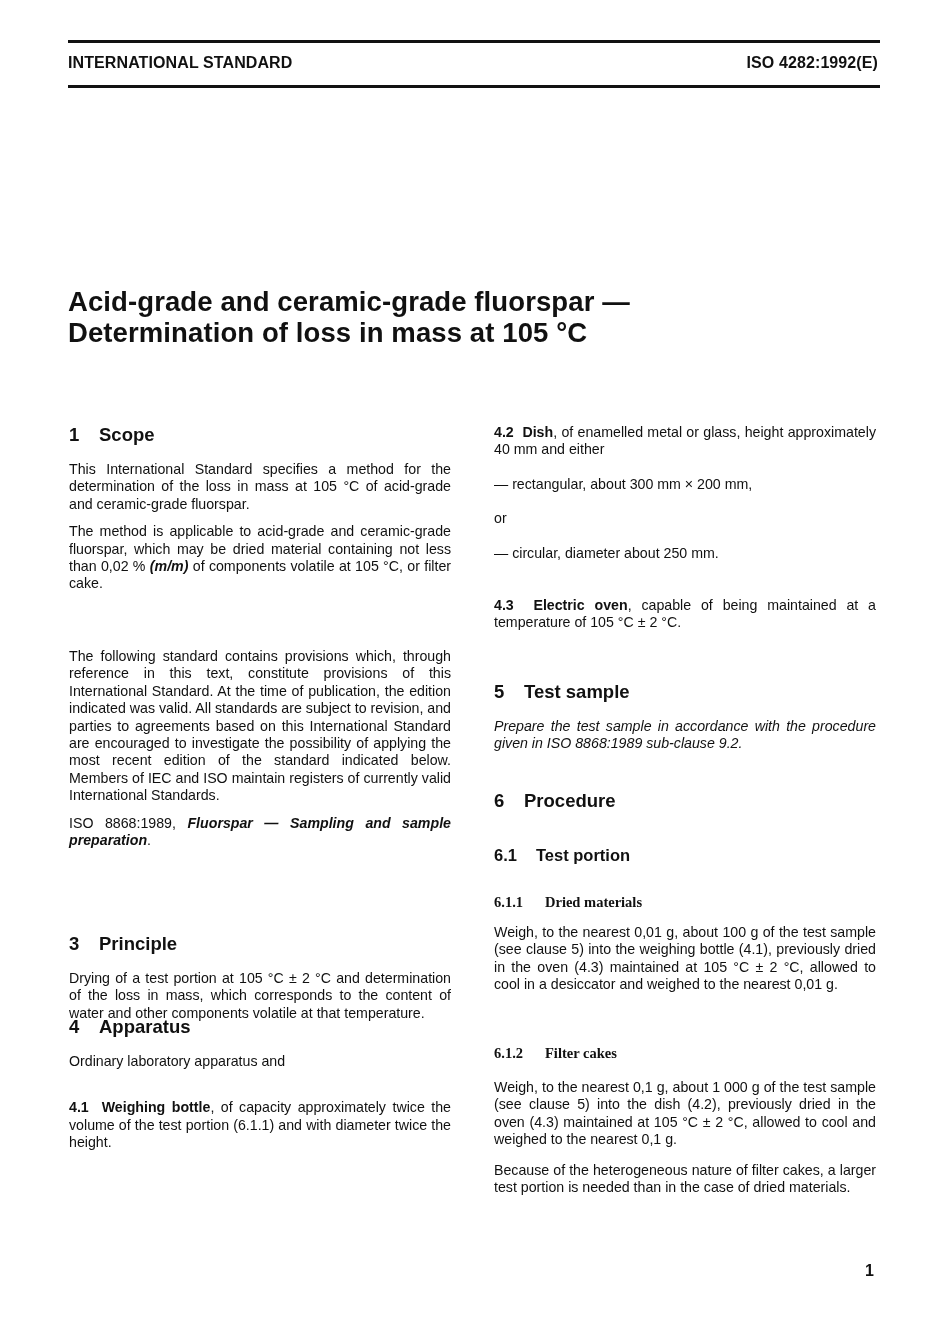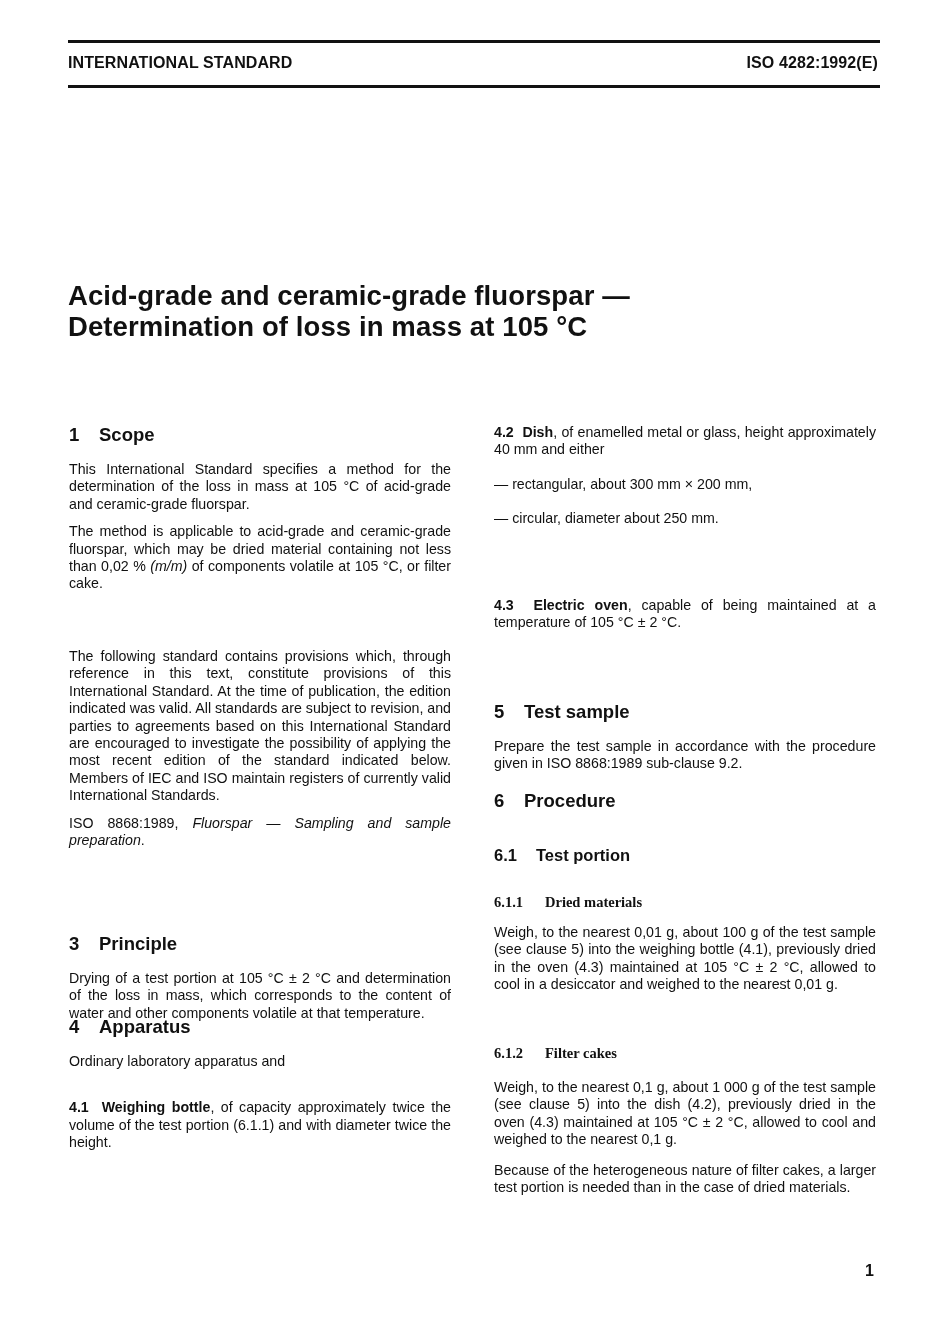--- a/index.html
+++ b/index.html
@@ -6,34 +6,34 @@
     body {
       width: 950px; height: 1338px; position: relative; overflow: hidden;
       font-family: "Liberation Sans", sans-serif; color: #111111;
     }
     .rule { position: absolute; left: 68px; width: 812px; height: 3px; background: #111; }
     .rule.top { top: 40px; }
     .rule.bottom { top: 85px; }
     .hdr { position: absolute; top: 54px; font-weight: bold; font-size: 16px; letter-spacing: 0.1px; }
     .hdr.left { left: 68px; }
     .hdr.right { right: 72px; }
-    .title { position: absolute; left: 68px; top: 280px; font-weight: bold; font-size: 27.5px; line-height: 31px; letter-spacing: 0.1px; }
+    .title { position: absolute; left: 68px; top: 286px; font-weight: bold; font-size: 27.5px; line-height: 31px; letter-spacing: 0.1px; }
     .col { position: absolute; width: 382px; font-size: 14.2px; line-height: 17.4px; }
     .col.left { left: 69px; top: 0; }
     .col.right { left: 494px; top: 0; }
     .blk { position: absolute; width: 382px; }
     .p { text-align: justify; margin: 0; }
     .h1 { font-weight: bold; font-size: 18.5px; line-height: 22px; margin: 0; }
     .h1 .num { display: inline-block; width: 30px; }
     .h2 { font-weight: bold; font-size: 16.5px; line-height: 20px; margin: 0; }
     .h2 .num { display: inline-block; width: 42px; }
     .h3 { font-weight: bold; font-size: 14.5px; line-height: 18px; margin: 0; font-family: Liberation Serif, serif; }
     .h3 .num { display: inline-block; width: 51px; }
     .b { font-weight: bold; }
-    .i { font-style: italic; }
+    .i { font-style: italic; font-weight: bold; }
     .page-num { position: absolute; right: 76px; top: 1262px; font-weight: bold; font-size: 16px; }
   </style>
 </head>
 <body>
 
 <div class="rule top"></div>
 <div class="hdr left">INTERNATIONAL STANDARD</div>
 <div class="hdr right">ISO 4282:1992(E)</div>
 <div class="rule bottom"></div>
 
@@ -63,30 +63,31 @@
     <h2 class="h1"><span class="num">4</span><span>Apparatus</span></h2>
     <p class="p" style="margin-top:15px;">Ordinary laboratory apparatus and</p>
     <p class="p" style="margin-top:29px;"><span class="b">4.1</span>&nbsp;&nbsp;<span class="b">Weighing bottle</span><span>, of capacity approximately twice the volume of the test portion (6.1.1) and with diameter twice the height.</span></p>
   </div>
 </div>
 
 <div class="col right">
   <div class="blk" style="top:424px;">
     <p class="p"><span class="b">4.2</span>&nbsp;&nbsp;<span class="b">Dish</span><span>, of enamelled metal or glass, height approximately 40 mm and either</span></p>
     <p class="p" style="margin-top:17px;">— rectangular, about 300 mm × 200 mm,</p>
+    <p class="p" style="margin-top:17px;">or</p>
     <p class="p" style="margin-top:17px;">— circular, diameter about 250 mm.</p>
   </div>
 
   <div class="blk" style="top:597px;">
     <p class="p"><span class="b">4.3</span>&nbsp;&nbsp;<span class="b">Electric oven</span><span>, capable of being maintained at a temperature of 105 °C ± 2 °C.</span></p>
   </div>
 
-  <div class="blk" style="top:701px;">
+  <div class="blk" style="top:681px;">
     <h2 class="h1"><span class="num">5</span><span>Test sample</span></h2>
-    <p class="p" style="margin-top:15px;">Prepare the test sample in accordance with the procedure given in ISO 8868:1989 sub-clause 9.2.</p>
+    <p class="p" style="margin-top:15px;font-style:italic;">Prepare the test sample in accordance with the procedure given in ISO 8868:1989 sub-clause 9.2.</p>
   </div>
 
   <div class="blk" style="top:790px;">
     <h2 class="h1"><span class="num">6</span><span>Procedure</span></h2>
   </div>
 
   <div class="blk" style="top:845px;">
     <h3 class="h2"><span class="num">6.1</span><span>Test portion</span></h3>
   </div>
 

